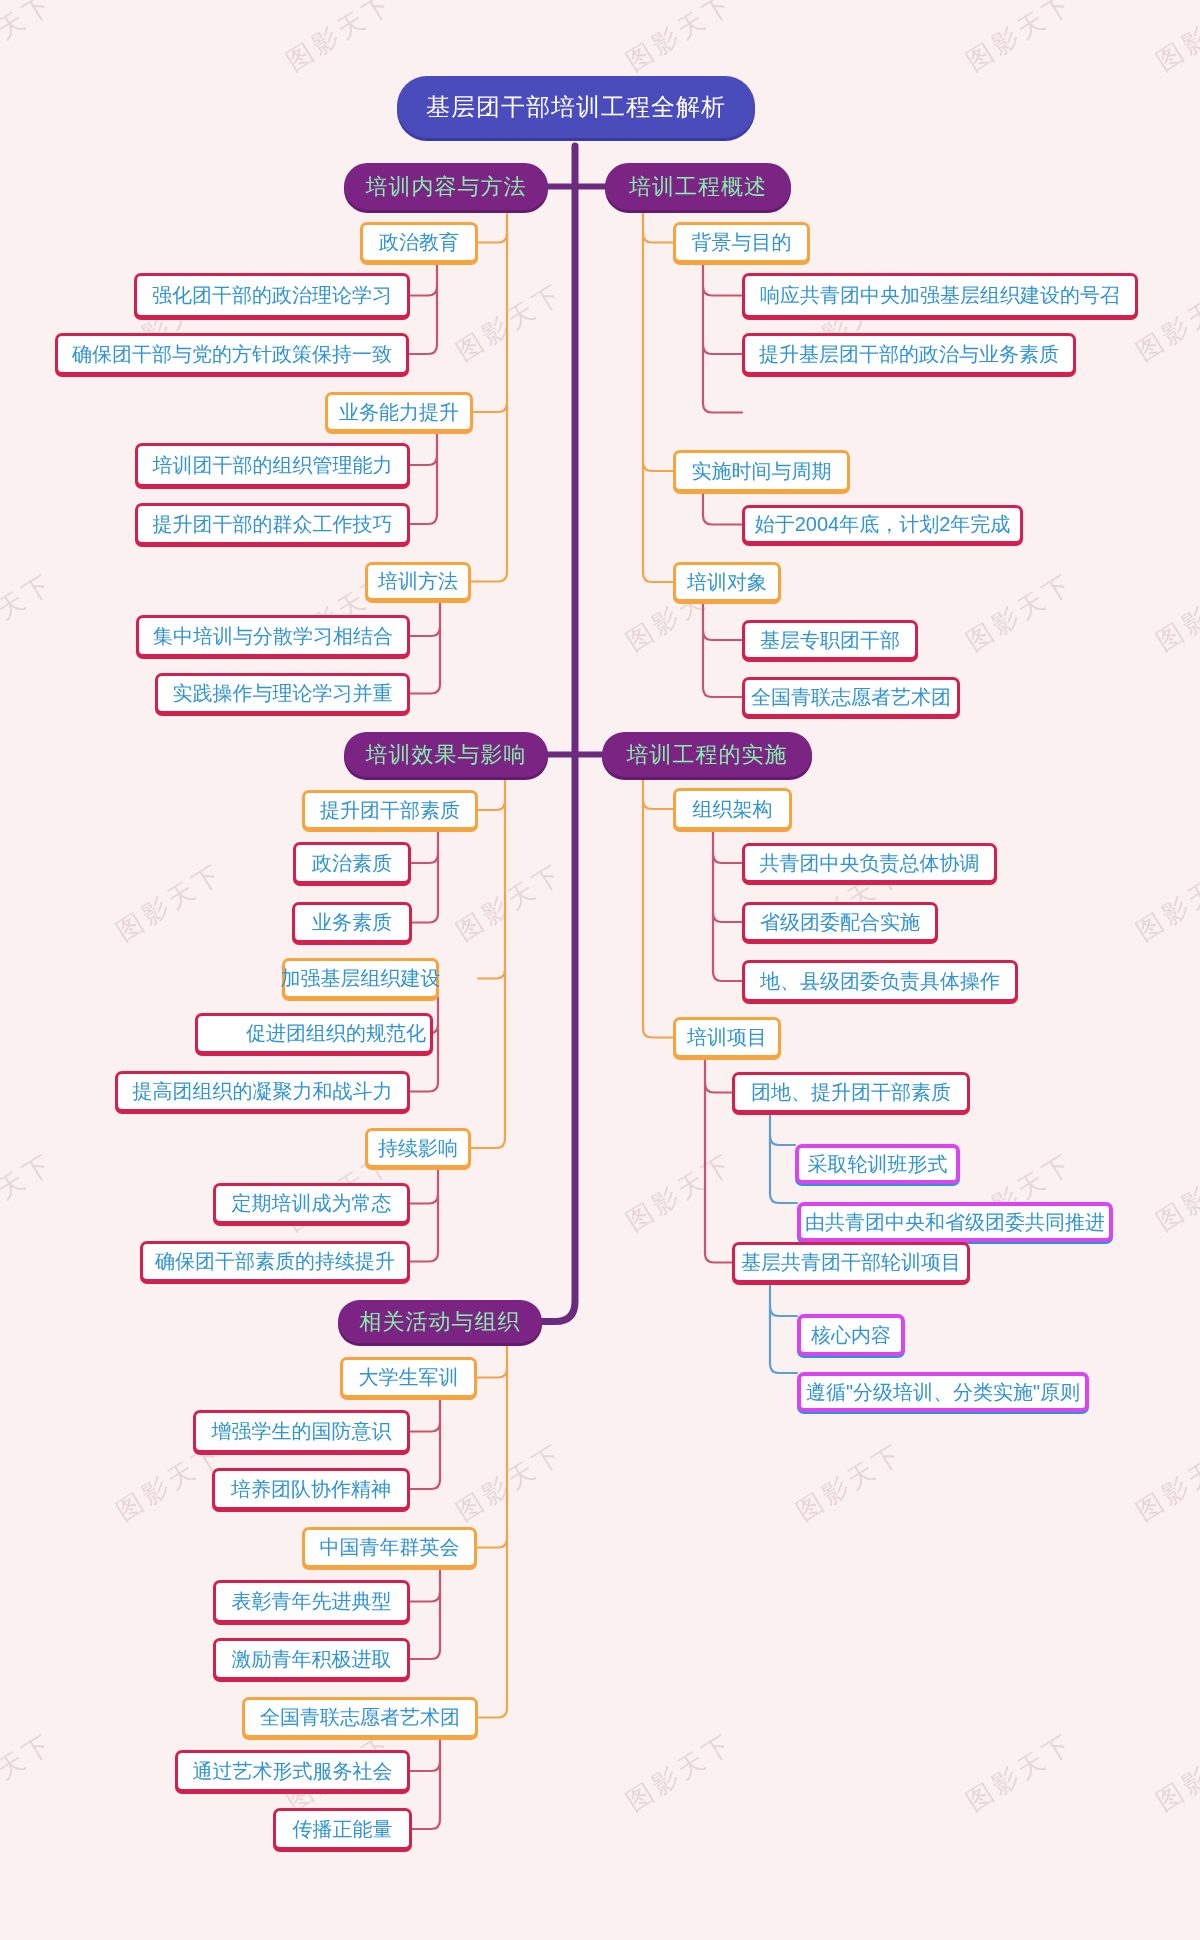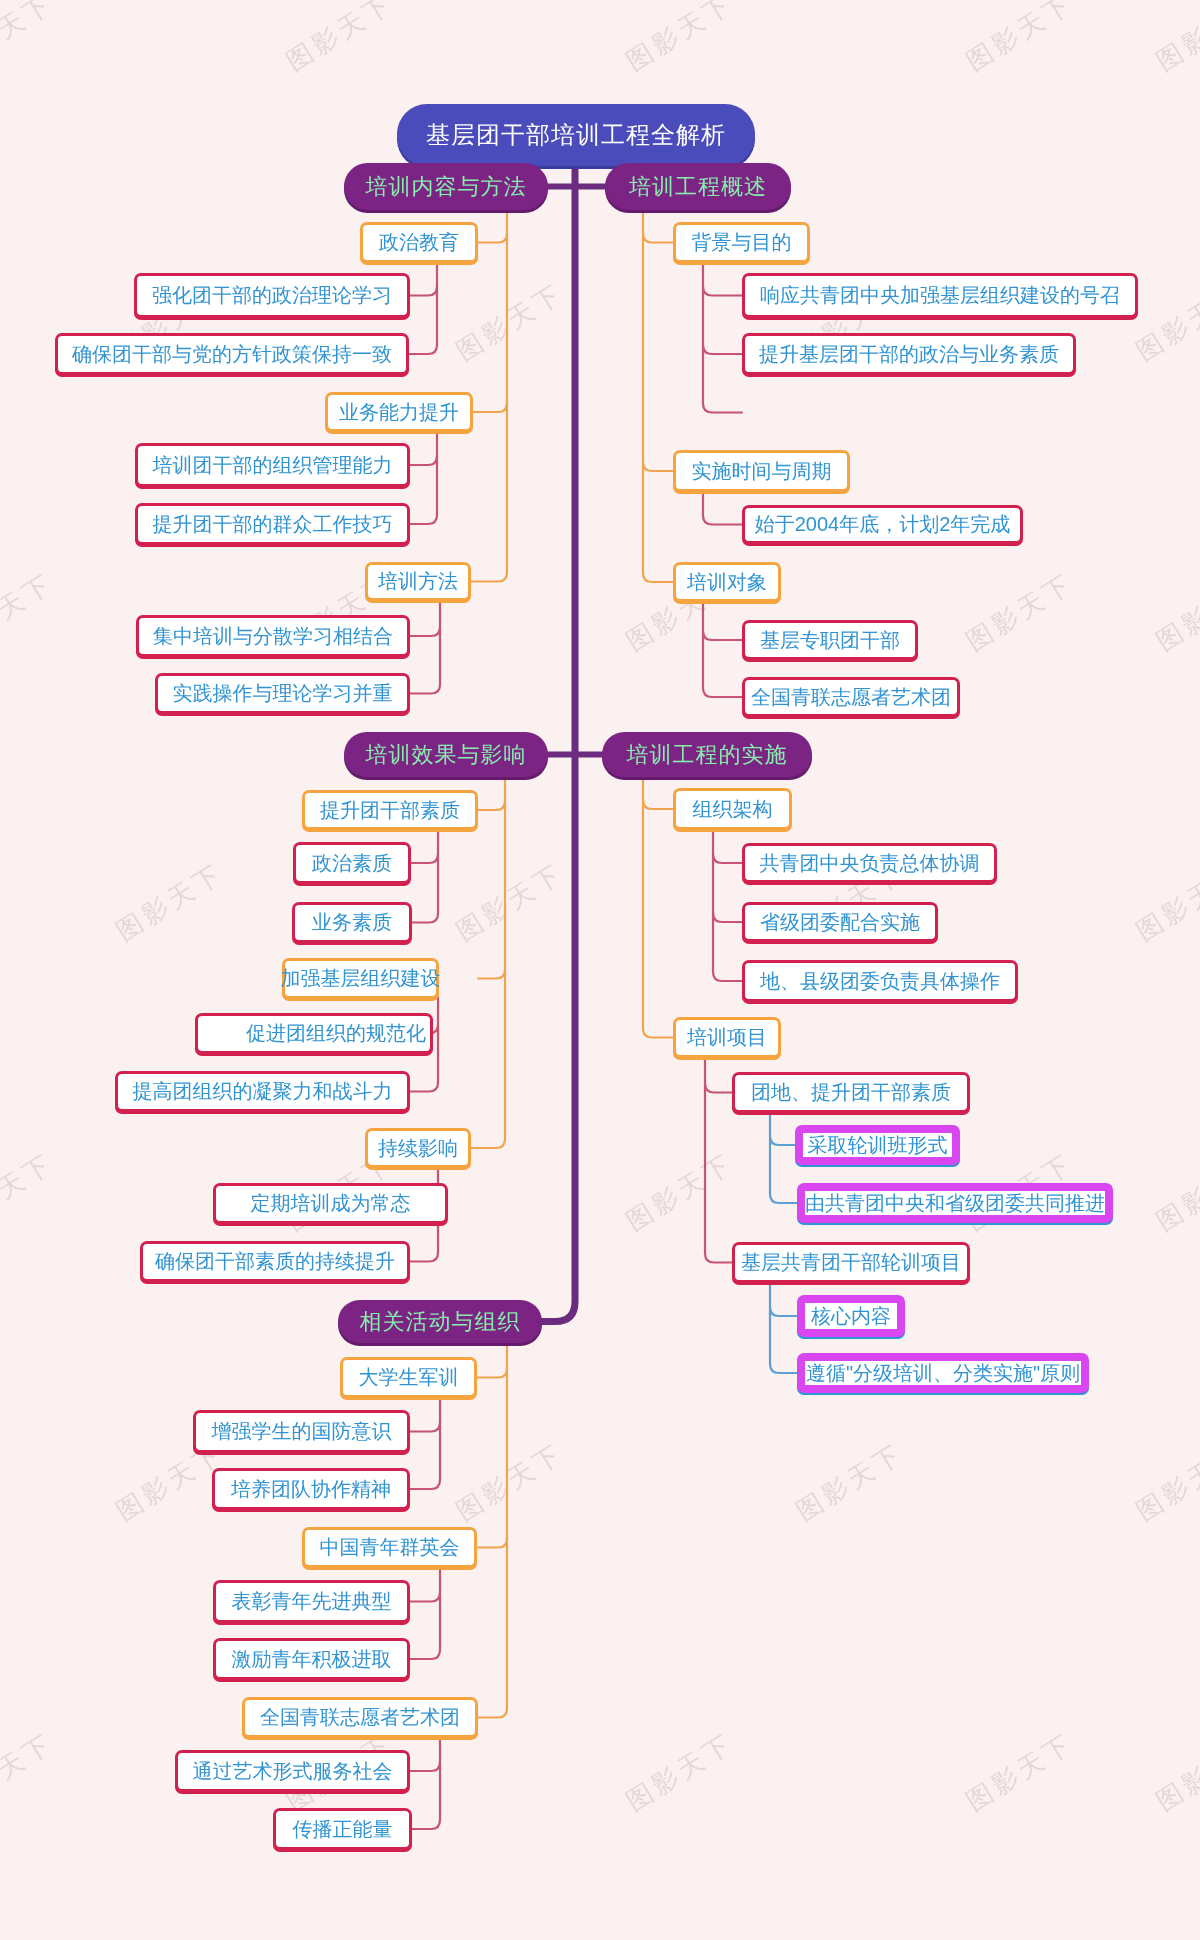--- a/index.html
+++ b/index.html
@@ -11,21 +11,21 @@
   #edges{position:absolute;left:0;top:0;z-index:1;}
   #nodes{position:absolute;inset:0;z-index:2;}
   .node{position:absolute;box-sizing:border-box;display:flex;align-items:center;justify-content:center;
         white-space:nowrap;background:#FFFFFF;border-radius:7px;font-size:20px;color:#3093D2;}
   .node.root{background:#4B4CBC;color:#FFFFFF;border:none;border-radius:30px;font-size:24px;
         box-shadow:0 3px 0 #3A3BA0;letter-spacing:1px;}
   .node.branch{background:#7C2483;color:#86efac;border:none;border-radius:24px;font-size:22px;
         box-shadow:0 3px 0 #641B6B;letter-spacing:1px;}
   .node.l2{border:3px solid #F6A440;box-shadow:0 2px 0 #F6A440;}
   .node.l3{border:3px solid #D2214F;box-shadow:0 2px 0 #D2214F;}
-  .node.l4{border:8px solid #d946ef;box-shadow:0 2px 0 #2E94D6;}
+  .node.l4{border:4px solid #d946ef;box-shadow:0 2px 0 #2E94D6;margin-top:19px;}
 </style>
 </head>
 <body>
 
 <div id="canvas">
   <div id="wm-layer">
       <div class="wm" style="left: -60px; top: 15px;">图影天下</div>
       <div class="wm" style="left: 280px; top: 15px;">图影天下</div>
       <div class="wm" style="left: 620px; top: 15px;">图影天下</div>
       <div class="wm" style="left: 960px; top: 15px;">图影天下</div>
@@ -125,21 +125,21 @@
       <line x1="713" y1="828" x2="713" y2="972" stroke="#C75470" stroke-width="2.2" fill="none" stroke-linecap="round"></line>
       <line x1="705" y1="1056" x2="705" y2="1253.5" stroke="#C75470" stroke-width="2.2" fill="none" stroke-linecap="round"></line>
       <line x1="770" y1="1111" x2="770" y2="1194" stroke="#5C9FD0" stroke-width="2.2" fill="none" stroke-linecap="round"></line>
       <line x1="770" y1="1281" x2="770" y2="1364" stroke="#5C9FD0" stroke-width="2.2" fill="none" stroke-linecap="round"></line>
       <line x1="507" y1="1341" x2="507" y2="1708.5" stroke="#F0A54C" stroke-width="2.2" fill="none" stroke-linecap="round"></line>
       <line x1="440" y1="1396" x2="440" y2="1480" stroke="#C75470" stroke-width="2.2" fill="none" stroke-linecap="round"></line>
       <line x1="440" y1="1566" x2="440" y2="1650" stroke="#C75470" stroke-width="2.2" fill="none" stroke-linecap="round"></line>
       <line x1="440" y1="1736" x2="440" y2="1820" stroke="#C75470" stroke-width="2.2" fill="none" stroke-linecap="round"></line>
     </svg>
   <div id="nodes">
-      <div class="node root" style="left: 397px; top: 104px; width: 358px; height: 62px;">基层团干部培训工程全解析</div>
+      <div class="node root" style="left: 397px; top: 76px; width: 358px; height: 62px;">基层团干部培训工程全解析</div>
       <div class="node branch" style="left: 344px; top: 163px; width: 204px; height: 47px;">培训内容与方法</div>
       <div class="node branch" style="left: 605px; top: 163px; width: 186px; height: 47px;">培训工程概述</div>
       <div class="node branch" style="left: 344px; top: 732px; width: 204px; height: 45px;">培训效果与影响</div>
       <div class="node branch" style="left: 602px; top: 732px; width: 210px; height: 45px;">培训工程的实施</div>
       <div class="node branch" style="left: 338px; top: 1300px; width: 204px; height: 43px;">相关活动与组织</div>
       <div class="node l2" style="left: 360px; top: 222px; width: 118px; height: 41px;">政治教育</div>
       <div class="node l3" style="left: 134px; top: 273px; width: 276px; height: 45px;">强化团干部的政治理论学习</div>
       <div class="node l3" style="left: 55px; top: 333px; width: 354px; height: 42px;">确保团干部与党的方针政策保持一致</div>
       <div class="node l2" style="left: 325px; top: 392px; width: 148px; height: 40px;">业务能力提升</div>
       <div class="node l3" style="left: 135px; top: 443px; width: 275px; height: 44px;">培训团干部的组织管理能力</div>
@@ -155,21 +155,21 @@
       <div class="node l2" style="left: 673px; top: 562px; width: 108px; height: 40px;">培训对象</div>
       <div class="node l3" style="left: 742px; top: 620px; width: 176px; height: 40px;">基层专职团干部</div>
       <div class="node l3" style="left: 742px; top: 677px; width: 218px; height: 40px;">全国青联志愿者艺术团</div>
       <div class="node l2" style="left: 302px; top: 790px; width: 176px; height: 40px;">提升团干部素质</div>
       <div class="node l3" style="left: 293px; top: 842px; width: 118px; height: 42px;">政治素质</div>
       <div class="node l3" style="left: 292px; top: 902px; width: 120px; height: 41px;">业务素质</div>
       <div class="node l2" style="left: 282px; top: 958px; width: 157px; height: 41px;">加强基层组织建设</div>
       <div class="node l3" style="left: 195px; top: 1013px; width: 238px; height: 41px; padding-left: 44px;">促进团组织的规范化</div>
       <div class="node l3" style="left: 115px; top: 1071px; width: 295px; height: 41px;">提高团组织的凝聚力和战斗力</div>
       <div class="node l2" style="left: 365px; top: 1128px; width: 106px; height: 40px;">持续影响</div>
-      <div class="node l3" style="left: 213px; top: 1183px; width: 235px; height: 41px;">定期培训成为常态</div>
+      <div class="node l3" style="left: 213px; top: 1183px; width: 197px; height: 41px;">定期培训成为常态</div>
       <div class="node l3" style="left: 140px; top: 1241px; width: 270px; height: 41px;">确保团干部素质的持续提升</div>
       <div class="node l2" style="left: 673px; top: 788px; width: 119px; height: 42px;">组织架构</div>
       <div class="node l3" style="left: 742px; top: 843px; width: 255px; height: 40px;">共青团中央负责总体协调</div>
       <div class="node l3" style="left: 742px; top: 902px; width: 196px; height: 40px;">省级团委配合实施</div>
       <div class="node l3" style="left: 742px; top: 960px; width: 276px; height: 42px;">地、县级团委负责具体操作</div>
       <div class="node l2" style="left: 673px; top: 1017px; width: 108px; height: 41px;">培训项目</div>
       <div class="node l3" style="left: 732px; top: 1072px; width: 238px; height: 41px;">团地、提升团干部素质</div>
       <div class="node l4" style="left: 795px; top: 1125px; width: 165px; height: 40px;">采取轮训班形式</div>
       <div class="node l4" style="left: 797px; top: 1183px; width: 316px; height: 40px;">由共青团中央和省级团委共同推进</div>
       <div class="node l3" style="left: 732px; top: 1242px; width: 238px; height: 41px;">基层共青团干部轮训项目</div>

